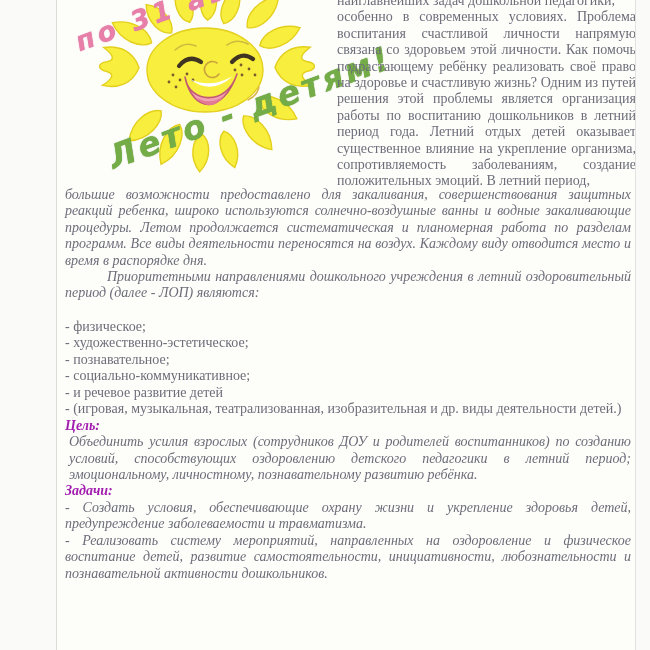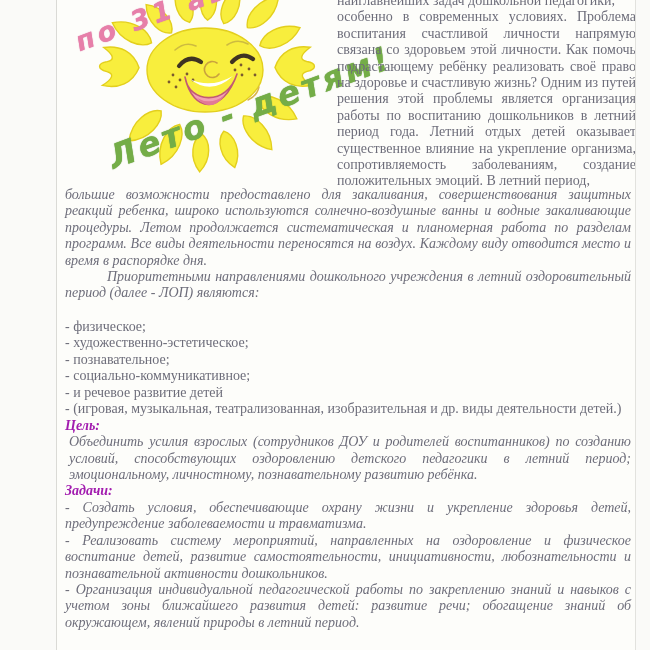--- a/index.html
+++ b/index.html
@@ -145,17 +145,16 @@
         <div class="list-item">- познавательное;</div>
         <div class="list-item">- социально-коммуникативное;</div>
         <div class="list-item">-  и речевое развитие детей</div>
         <div class="list-item">- (игровая, музыкальная, театрализованная, изобразительная  и др. виды деятельности детей.)</div>
       </div>
       <p class="heading goal-head">Цель:</p>
       <p class="just goal-text">Объединить усилия взрослых (сотрудников ДОУ и родителей воспитанников) по созданию условий, способствующих оздоровлению детского педагогики в летний период; эмоциональному, личностному, познавательному развитию ребёнка.</p>
       <p class="heading tasks-head">Задачи:</p>
       <p class="just task-item">- Создать условия, обеспечивающие охрану жизни и укрепление здоровья детей, предупреждение заболеваемости и травматизма.</p>
       <p class="just task-item">- Реализовать систему мероприятий, направленных на оздоровление и физическое воспитание детей, развитие самостоятельности, инициативности, любознательности и познавательной активности дошкольников.</p>
-      <p class="just task-item">- Организация индивидуальной педагогической работы по закреплению знаний и навыков с учетом зоны ближайшего развития детей: развитие речи; обогащение знаний об окружающем, явлений природы в летний период.</p>
     </div>
 
   </div>
 </div>
 
 </body></html>

